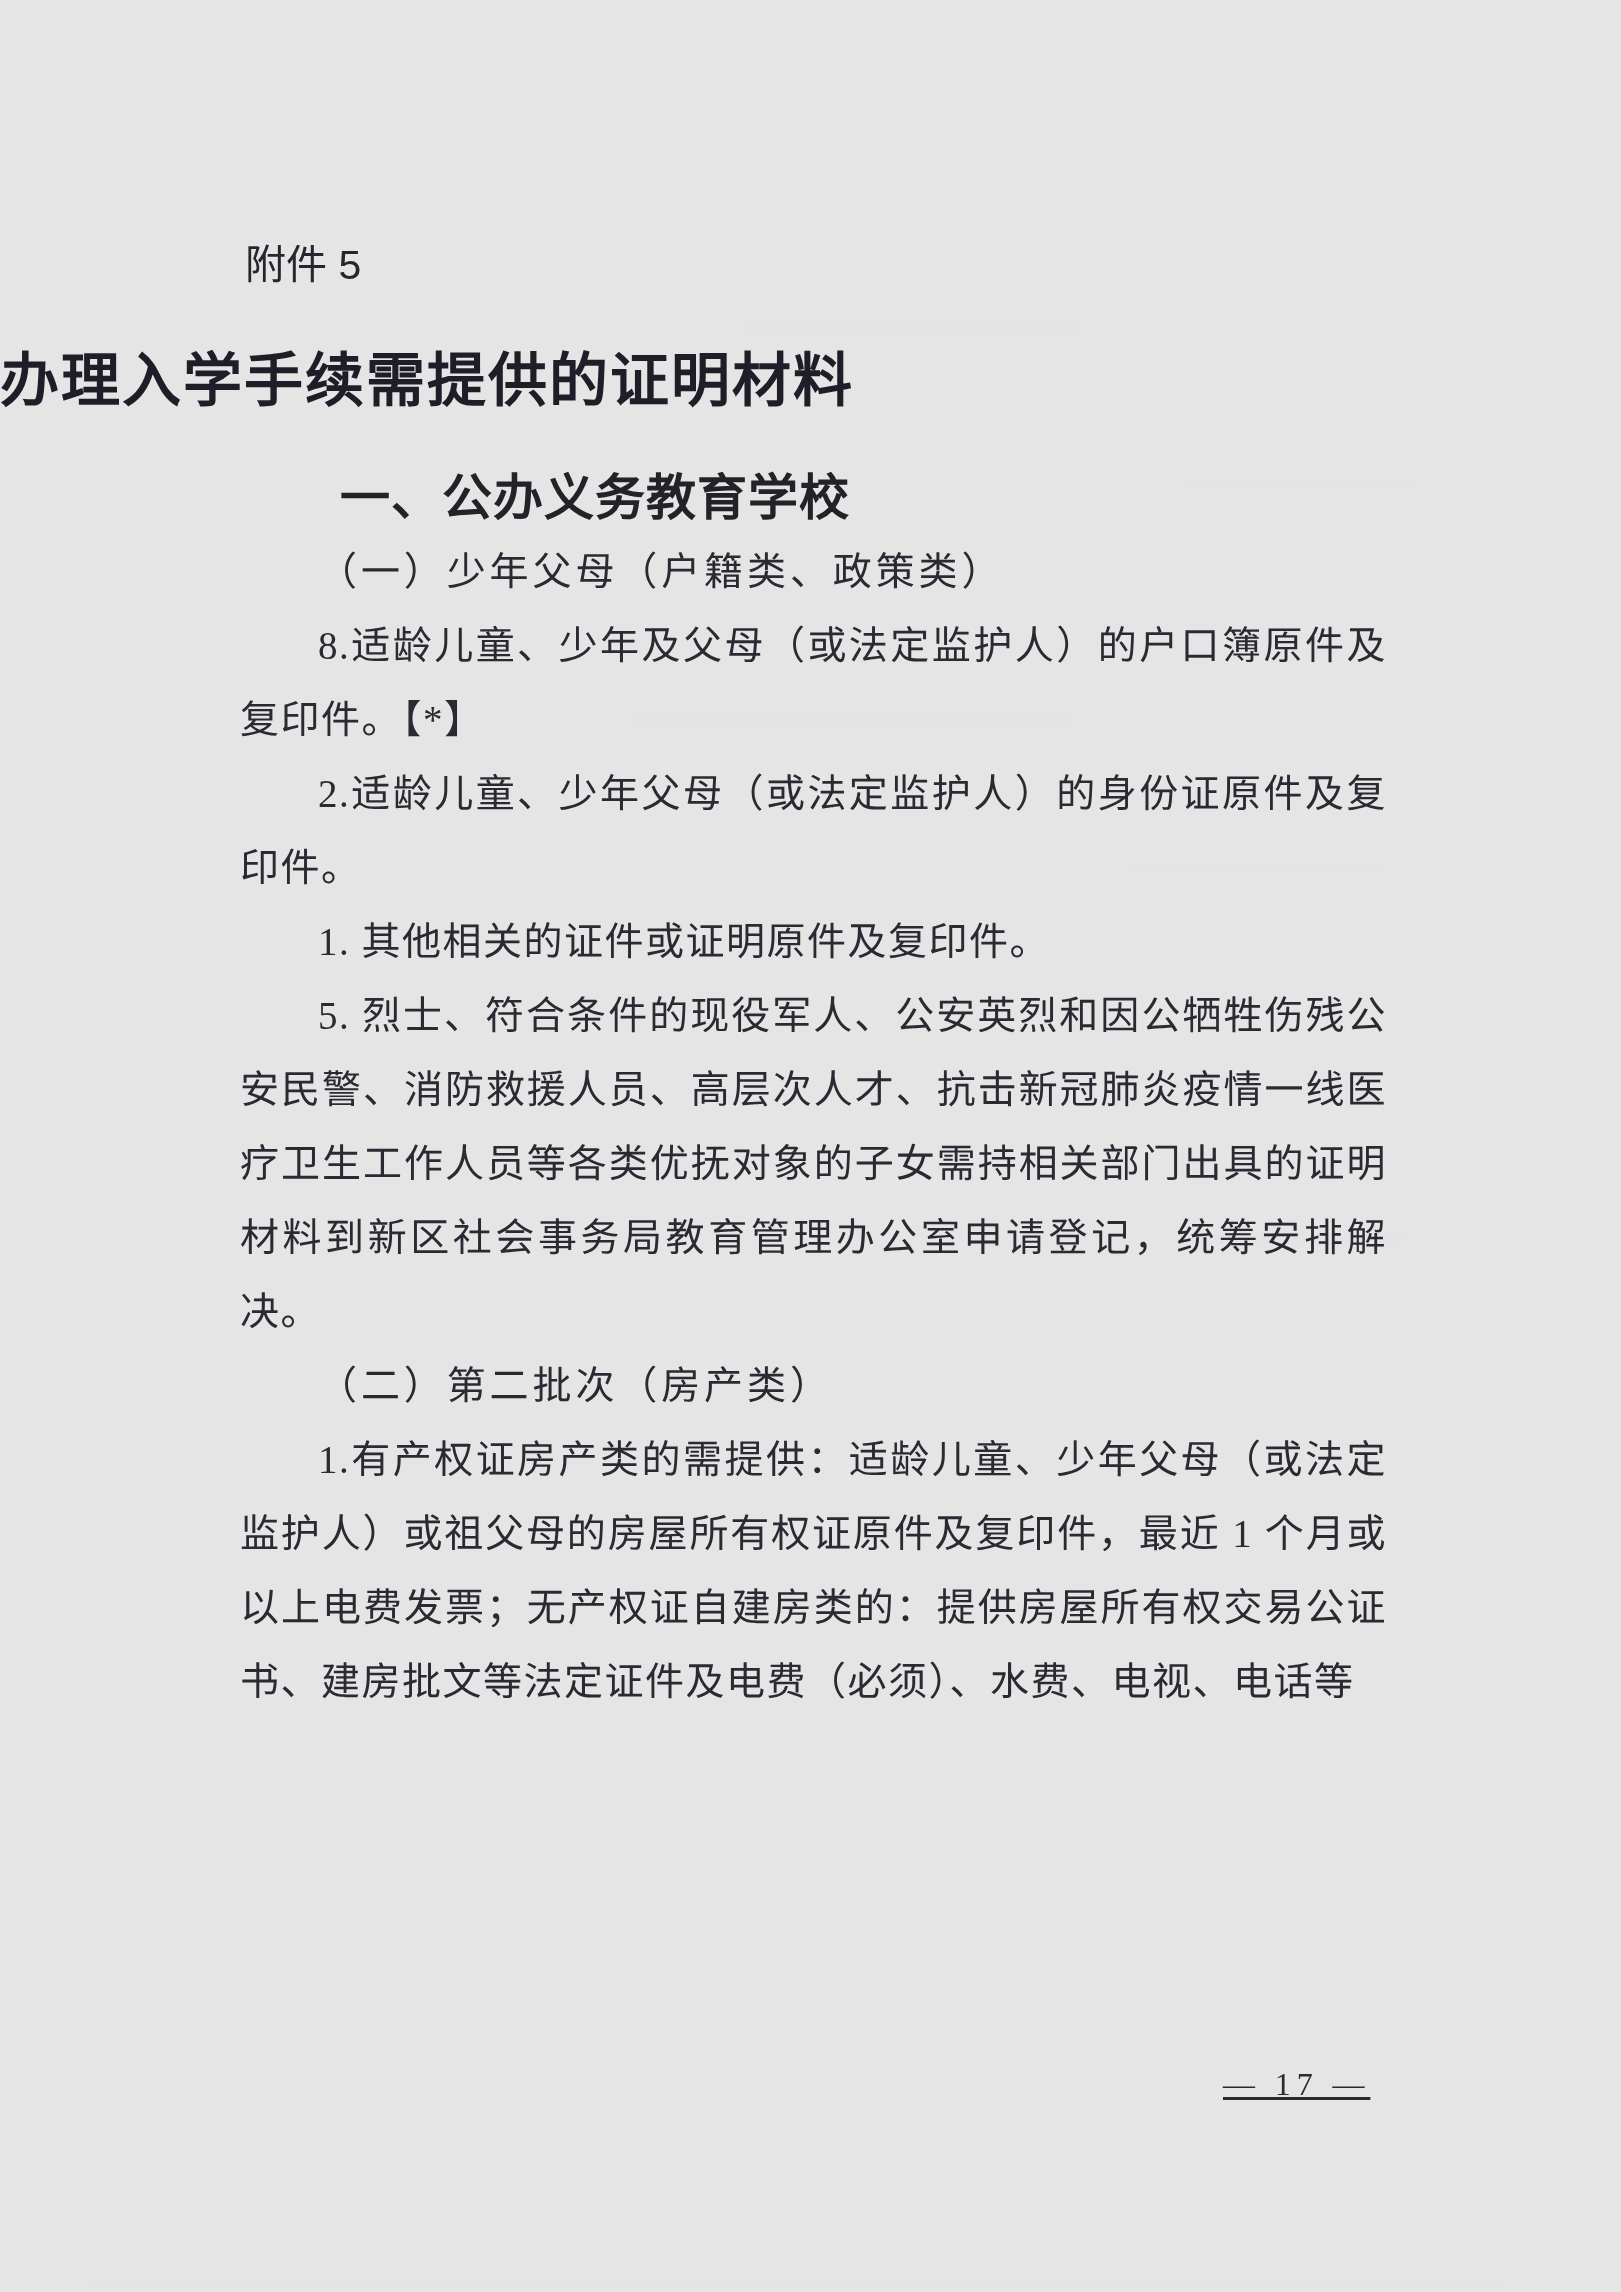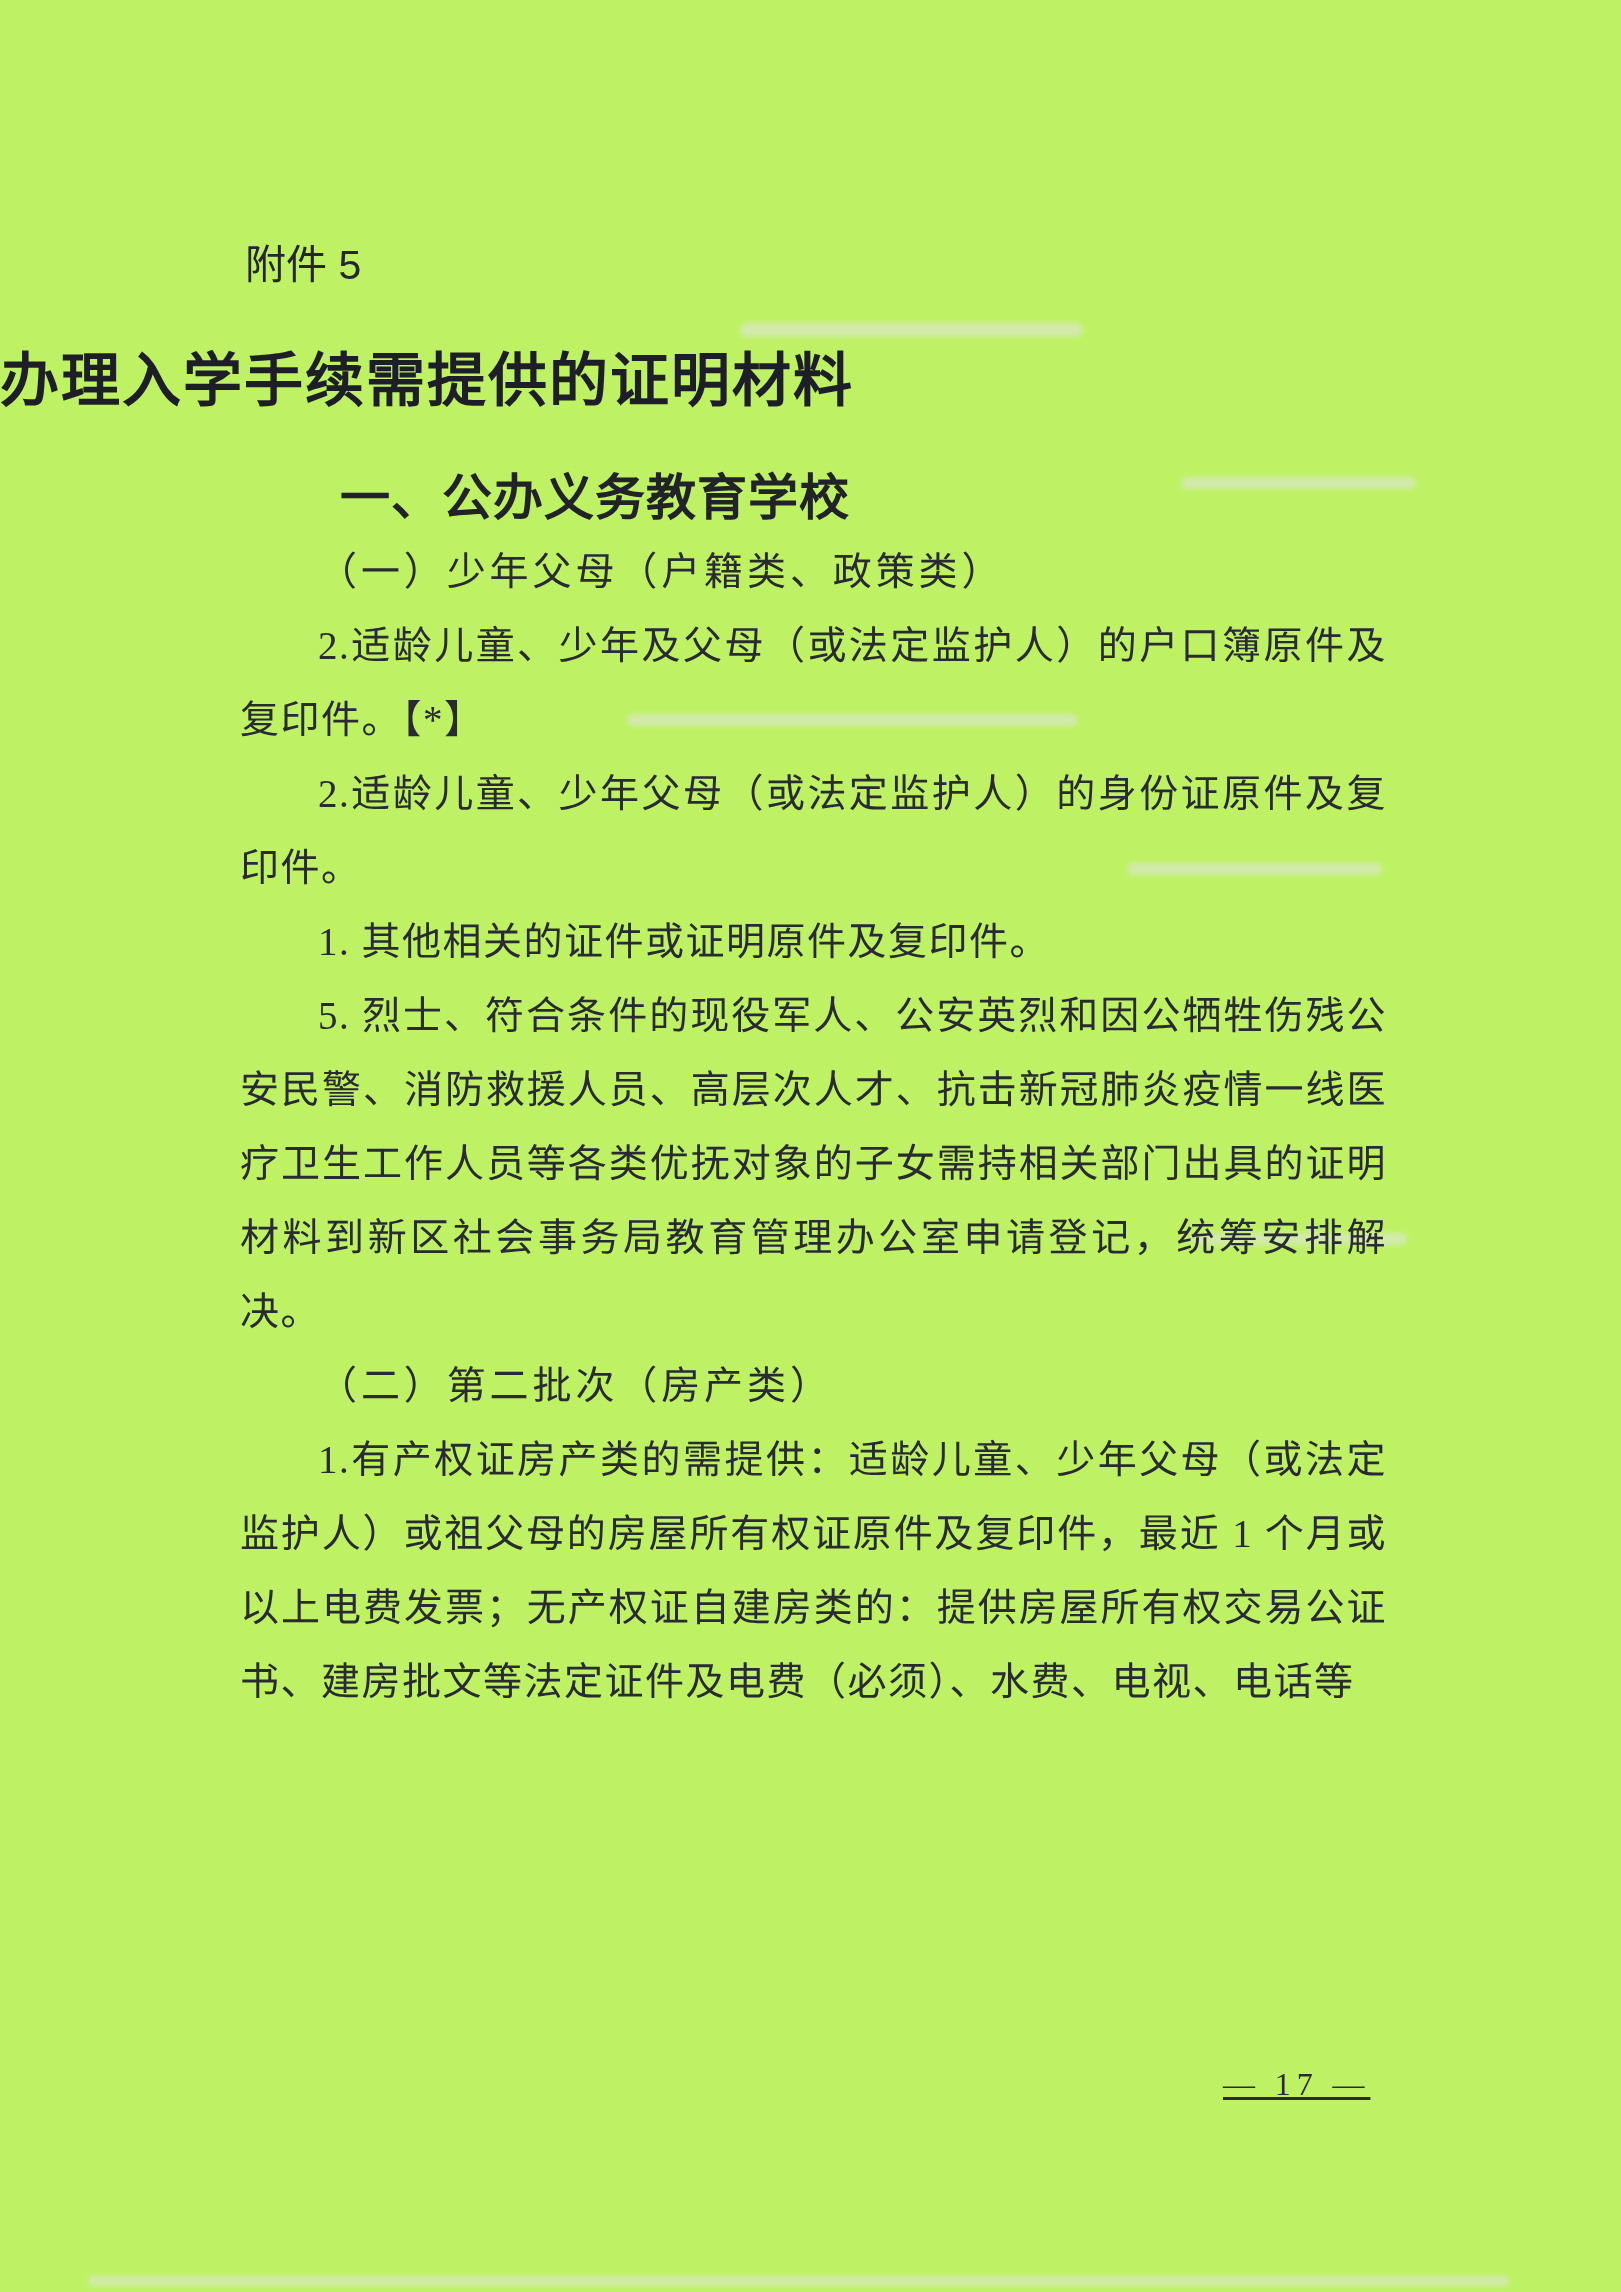--- a/index.html
+++ b/index.html
@@ -5,21 +5,21 @@
   html, body {
     margin: 0;
     padding: 0;
     background: #9a9a9a;
   }
   .page {
     position: relative;
     width: 1621px;
     height: 2293px;
     margin: 0 auto;
-    background: #bef264;
+    background: #e5e5e5;
     overflow: hidden;
     font-family: "Liberation Serif", "DejaVu Serif", serif;
     color: #2a2a32;
   }
   
   .artifact {
     position: absolute;
     background: #e3e3e6;
     border-radius: 7.8px;
     filter: blur(2.9px);
@@ -108,21 +108,21 @@
   <div class="attachment-label">附件 5</div>
 
   <h1 class="doc-title">办理入学手续需提供的证明材料</h1>
 
   <div class="content">
 
     <h2 class="section-heading">一、公办义务教育学校</h2>
 
     <h3 class="sub-heading">（一）少年父母（户籍类、政策类）</h3>
 
-    <p>2.适龄儿童、少年及父母（或法定监护人）的户口簿原件及复印件。【*】</p>
+    <p>8.适龄儿童、少年及父母（或法定监护人）的户口簿原件及复印件。【*】</p>
 
     <p>2.适龄儿童、少年父母（或法定监护人）的身份证原件及复印件。</p>
 
 
     <p>1. 其他相关的证件或证明原件及复印件。</p>
 
     <p>5. 烈士、符合条件的现役军人、公安英烈和因公牺牲伤残公安民警、消防救援人员、高层次人才、抗击新冠肺炎疫情一线医疗卫生工作人员等各类优抚对象的子女需持相关部门出具的证明材料到新区社会事务局教育管理办公室申请登记，统筹安排解决。</p>
 
     <h3 class="sub-heading">（二）第二批次（房产类）</h3>
 

